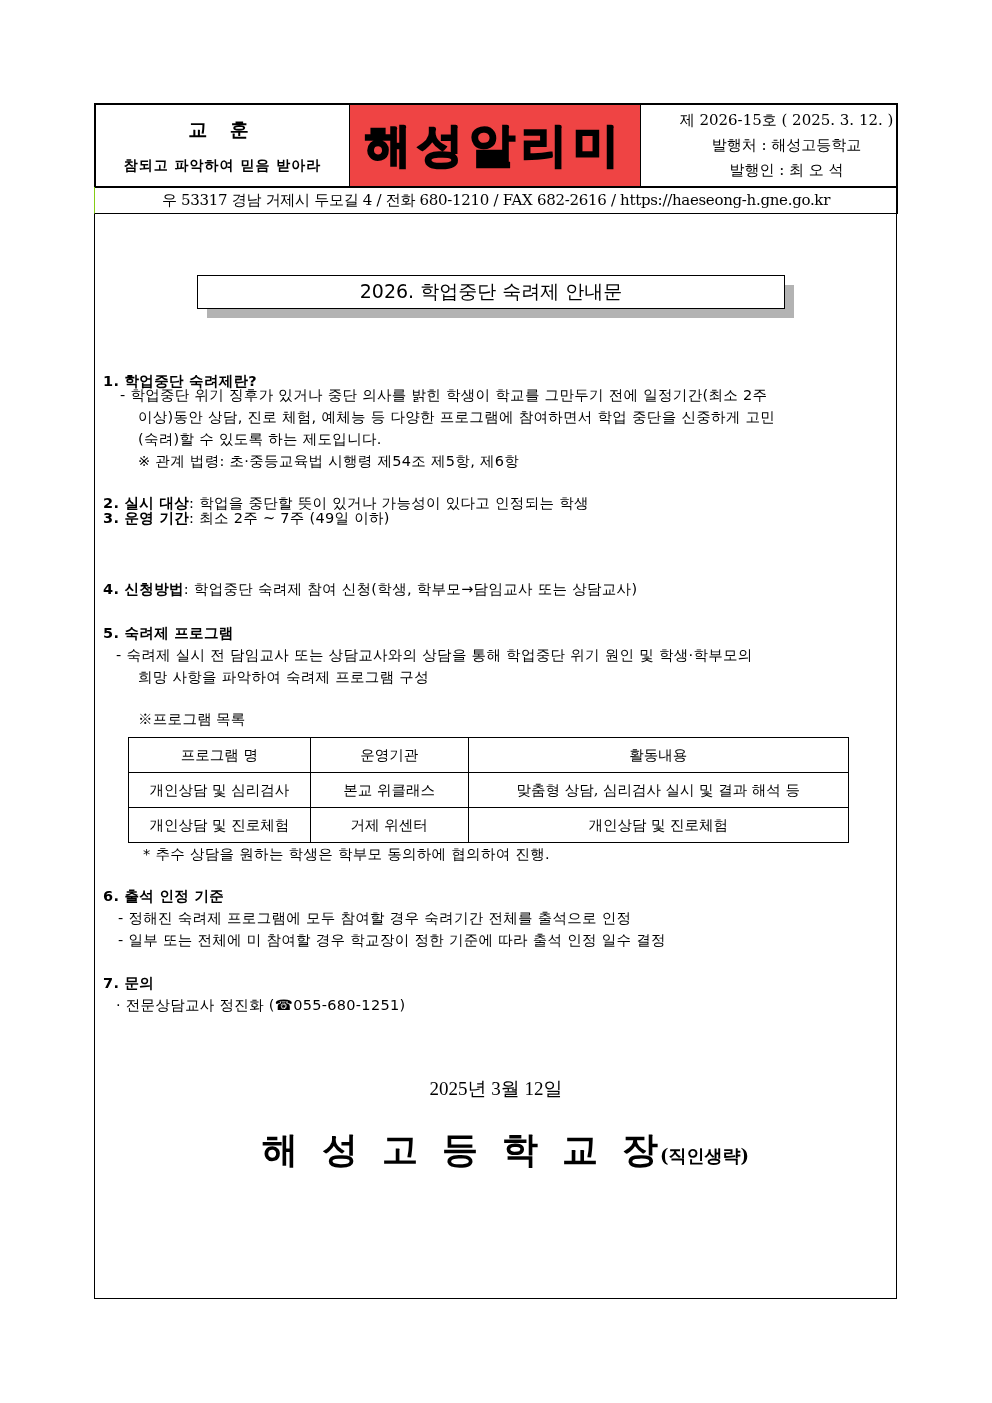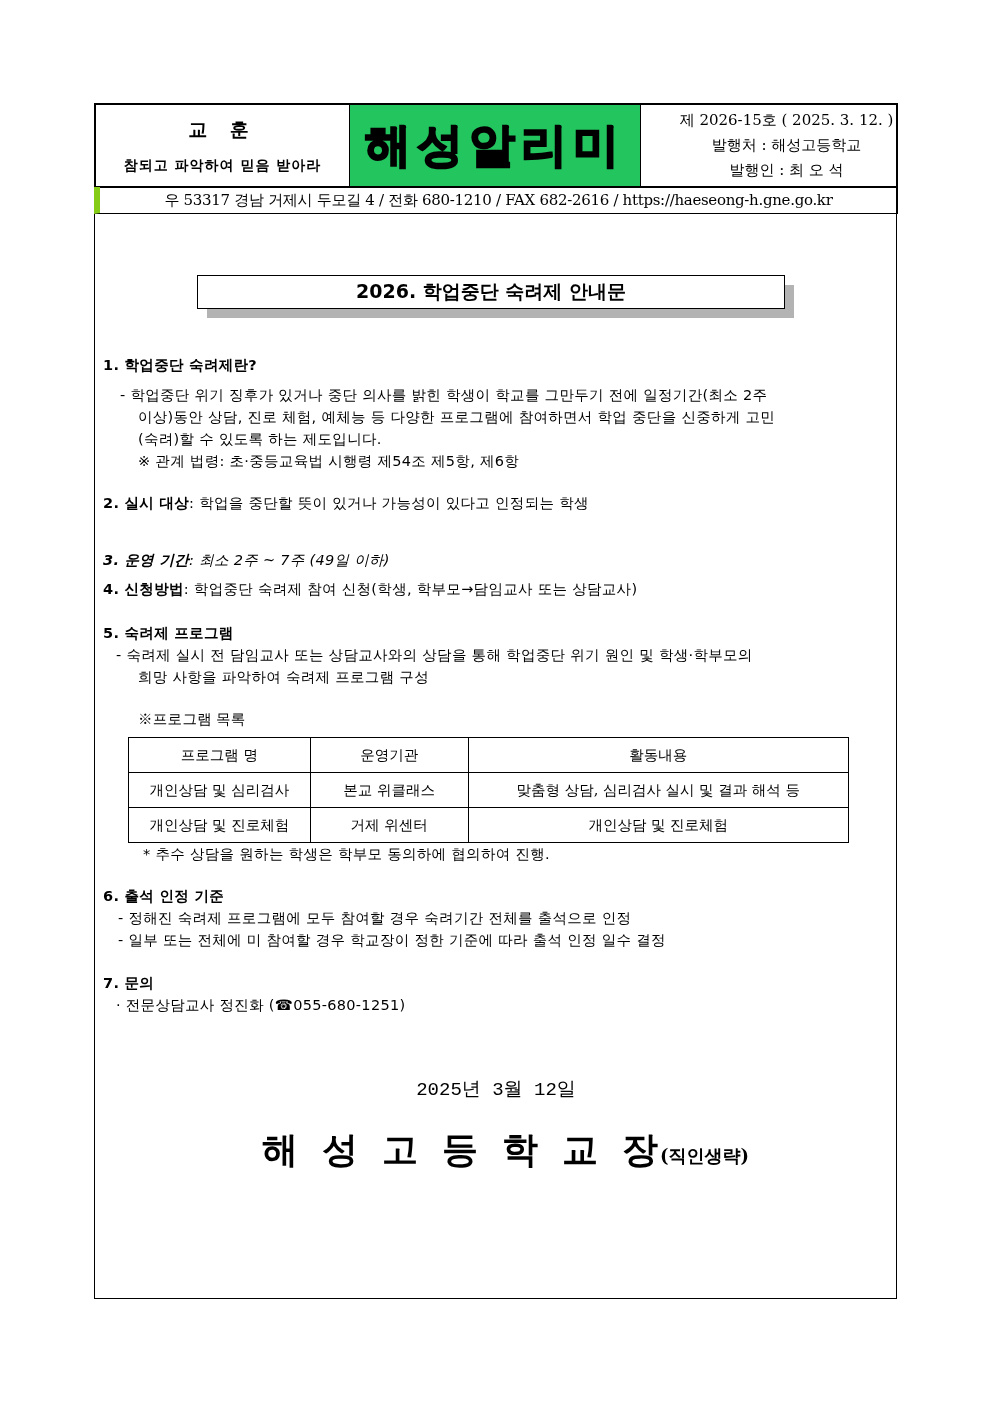--- a/index.html
+++ b/index.html
@@ -5,43 +5,43 @@
   html, body { margin: 0; padding: 0; background: #ffffff; }
   body { width: 992px; height: 1403px; position: relative; overflow: hidden;
          font-family: "DejaVu Sans", sans-serif; color: #000; }
   .frame { position: absolute; left: 94px; top: 103px; width: 803px; height: 1196px;
            border: 1px solid #000; box-sizing: border-box; }
   .hdr { position: absolute; left: 94px; top: 103px; width: 804px; height: 85px;
          border: 2px solid #000; box-sizing: border-box; display: flex; }
   .hdr-cell { box-sizing: border-box; height: 100%; display: flex; flex-direction: column;
               align-items: center; justify-content: center; }
   .hdr-left { width: 254px; border-right: 1px solid #000; gap: 6px; }
-  .hdr-mid { width: 291px; background: #22c55e; border-right: 1px solid #000; }
+  .hdr-mid { width: 291px; background: #ef4444; border-right: 1px solid #000; }
   .hdr-right { flex: 1; padding-left: 36px; }
   .motto-title { font-family: "DejaVu Serif", serif; font-weight: bold; font-size: 19px; letter-spacing: 8px; margin-bottom: 8px; }
   .motto-text { font-family: "DejaVu Serif", serif; font-weight: bold; font-size: 14px; letter-spacing: 1px; }
   .masthead { font-family: "DejaVu Serif", serif; font-weight: 900; font-size: 46px; letter-spacing: 6px;
               -webkit-text-stroke: 2px #000; }
   .pub-line { font-family: "DejaVu Serif", serif; font-size: 15px; line-height: 25px; }
   .addr { position: absolute; left: 94px; top: 187px; width: 804px; height: 27px;
-          border-left: 6px solid #84cc16; border-right: 1px solid #000; border-bottom: 1px solid #000;
+          border-left: 1px solid #84cc16; border-right: 1px solid #000; border-bottom: 1px solid #000;
           box-sizing: border-box; font-family: "DejaVu Serif", serif; font-size: 15px;
           display: flex; align-items: center; justify-content: center; letter-spacing: -0.3px; }
   .title-shadow { position: absolute; left: 207px; top: 285px; width: 587px; height: 33px; background: #b3b3b3; }
   .title-box { position: absolute; left: 197px; top: 275px; width: 588px; height: 34px; background: #fff;
                border: 1.5px solid #000; box-sizing: border-box; display: flex; align-items: center;
-               justify-content: center; font-weight: bold; font-size: 19px; }
+               justify-content: center; font-weight: normal; font-size: 19px; }
   .txt { position: absolute; font-size: 14.5px; white-space: nowrap; letter-spacing: 0.3px; }
   .sec { font-weight: bold; }
   .b { font-weight: bold; }
   table.prog { position: absolute; left: 128px; top: 737px; width: 721px; border-collapse: collapse;
                font-family: "DejaVu Serif", serif; font-size: 14.5px; }
   table.prog td { border: 1px solid #000; height: 34px; text-align: center; padding: 0; }
   .date { position: absolute; left: 0; width: 992px; top: 1076px; text-align: center;
-          font-family: Liberation Mono, monospace; font-size: 19px; }
+          font-family: Liberation Serif, serif; font-size: 19px; }
   .sign { position: absolute; left: 262px; top: 1126px; font-family: "DejaVu Serif", serif;
           font-weight: bold; font-size: 36px; white-space: nowrap; }
   .sign .name { letter-spacing: 24px; }
   .sign .seal { font-size: 18px; letter-spacing: 0; margin-left: -22px; }
 </style>
 </head>
 <body>
 
 <div class="frame"></div>
 
@@ -58,31 +58,31 @@
     <div class="pub-line">발행처 : 해성고등학교</div>
     <div class="pub-line">발행인 : 최 오 석</div>
   </div>
 </div>
 
 <div class="addr">우 53317  경남 거제시 두모길 4  /  전화  680-1210 /  FAX 682-2616  /  https://haeseong-h.gne.go.kr</div>
 
 <div class="title-shadow"></div>
 <div class="title-box">2026. 학업중단 숙려제 안내문</div>
 
-<div class="txt sec" style="left:103px; top:356px;">1. 학업중단 숙려제란?</div>
+<div class="txt sec" style="left:103px; top:372px;">1. 학업중단 숙려제란?</div>
 <div class="txt" style="left:120px; top:386px;">- 학업중단 위기 징후가 있거나 중단 의사를 밝힌 학생이 학교를 그만두기 전에 일정기간(최소 2주</div>
 <div class="txt" style="left:138px; top:408px;">이상)동안 상담, 진로 체험, 예체능 등 다양한 프로그램에 참여하면서 학업 중단을 신중하게 고민</div>
 <div class="txt" style="left:138px; top:430px;">(숙려)할 수 있도록 하는 제도입니다.</div>
 <div class="txt" style="left:138px; top:452px;">※ 관계 법령: 초·중등교육법 시행령 제54조 제5항, 제6항</div>
 
 <div class="txt" style="left:103px; top:494px;text-align:right;">
   <span class="b">2. 실시 대상</span><span>: 학업을 중단할 뜻이 있거나 가능성이 있다고 인정되는 학생</span>
 </div>
 
-<div class="txt" style="left:103px; top:551px;font-style:italic;">
+<div class="txt" style="left:103px; top:509px;">
   <span class="b">3. 운영 기간</span><span>: 최소 2주 ~ 7주 (49일 이하)</span>
 </div>
 
 <div class="txt" style="left:103px; top:580px;">
   <span class="b">4. 신청방법</span><span>: 학업중단 숙려제 참여 신청(학생, 학부모→담임교사 또는 상담교사)</span>
 </div>
 
 <div class="txt sec" style="left:103px; top:624px;">5. 숙려제 프로그램</div>
 <div class="txt" style="left:116px; top:646px;">- 숙려제 실시 전 담임교사 또는 상담교사와의 상담을 통해 학업중단 위기 원인 및 학생·학부모의</div>
 <div class="txt" style="left:138px; top:668px;">희망 사항을 파악하여 숙려제 프로그램 구성</div>

